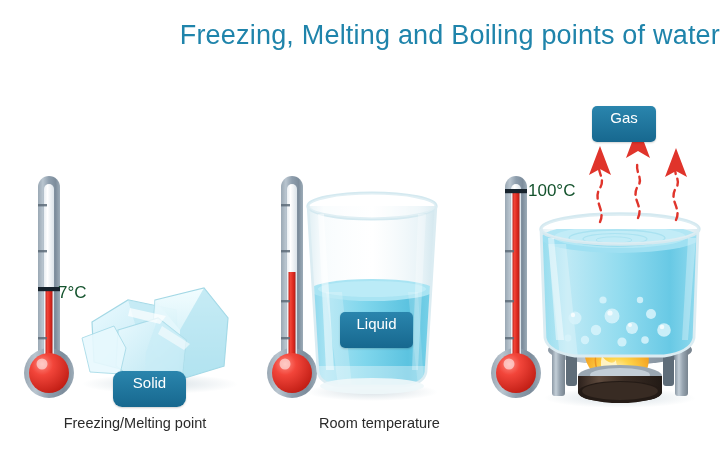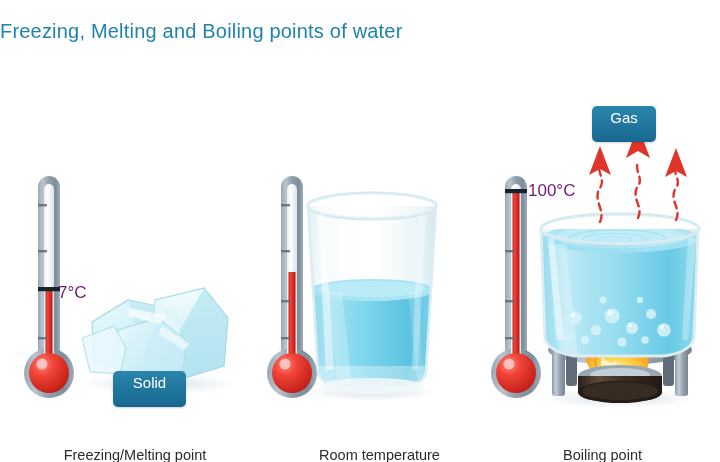--- a/index.html
+++ b/index.html
@@ -19,62 +19,61 @@
     position: absolute;
     inset: 0;
     width: 720px;
     height: 462px;
   }
   .title {
     position: absolute;
     left: 0;
     top: 20px;
     width: 720px;
-    text-align: left;
-    font-size: 20px;
+    text-align: right;
+    font-size: 27px;
     font-weight: 400;
     color: #1f84ab;
     letter-spacing: 0.2px;
     white-space: nowrap;
   }
   .caption {
     position: absolute;
     top: 415px;
     text-align: center;
     font-size: 14.5px;
     color: #2b2b2b;
     white-space: nowrap;
-    margin-top: 32px;
   }
   .cap1 { left: 20px;  width: 230px; }
   .cap2 { left: 267px; width: 225px; }
   .cap3 { left: 490px; width: 225px; }
 
   .temp-label {
     position: absolute;
     font-size: 17px;
-    color: #701a75;
+    color: #14532d;
     white-space: nowrap;
   }
   #label0   { left: 58px;  top: 283px; }
   #label100 { left: 528px; top: 181px; }
 
   .badge {
     position: absolute;
     background: linear-gradient(180deg, #2a85ad 0%, #17688f 100%);
     color: #ffffff;
     font-size: 15px;
     border-radius: 5px;
     text-align: center;
     line-height: 24px;
     height: 36px;
     box-shadow: 0 1px 2px rgba(0,0,0,0.18);
     white-space: nowrap;
   }
-  #badge-solid  { left: 113px; top: 371px; width: 73px; }
+  #badge-solid  { left: 113px; top: 371px; width: 73px; border-radius: 9px; }
   #badge-liquid { left: 340px; top: 312px; width: 73px; }
   #badge-gas    { left: 592px; top: 106px; width: 64px; }
 
   svg { display: block; }
   .svg-layer { position: absolute; left: 0; top: 0; }
 </style>
 </head>
 <body>
 
 <div id="stage">
@@ -350,19 +349,19 @@
         <path d="M676 220 C682 208 668 200 676 188 C682 180 672 174 676 166" fill="none" stroke="#e0342b" stroke-width="2.4" stroke-dasharray="7 5" stroke-linecap="round"></path>
         <path d="M676 148 L687 177 L676 171 L665 177 Z" fill="#e0342b"></path>
       </g>
     </g>
   </svg>
 
   <div class="temp-label" id="label0">7°C</div>
   <div class="temp-label" id="label100">100°C</div>
 
   <div class="badge" id="badge-solid">Solid</div>
+  <div class="badge" id="badge-liquid">Liquid</div>
   <div class="badge" id="badge-gas">Gas</div>
 
   <div class="caption cap1">Freezing/Melting point</div>
   <div class="caption cap2">Room temperature</div>
-  <div class="caption cap3">Boiling point</div>
 
 </div>
 
 </body></html>

